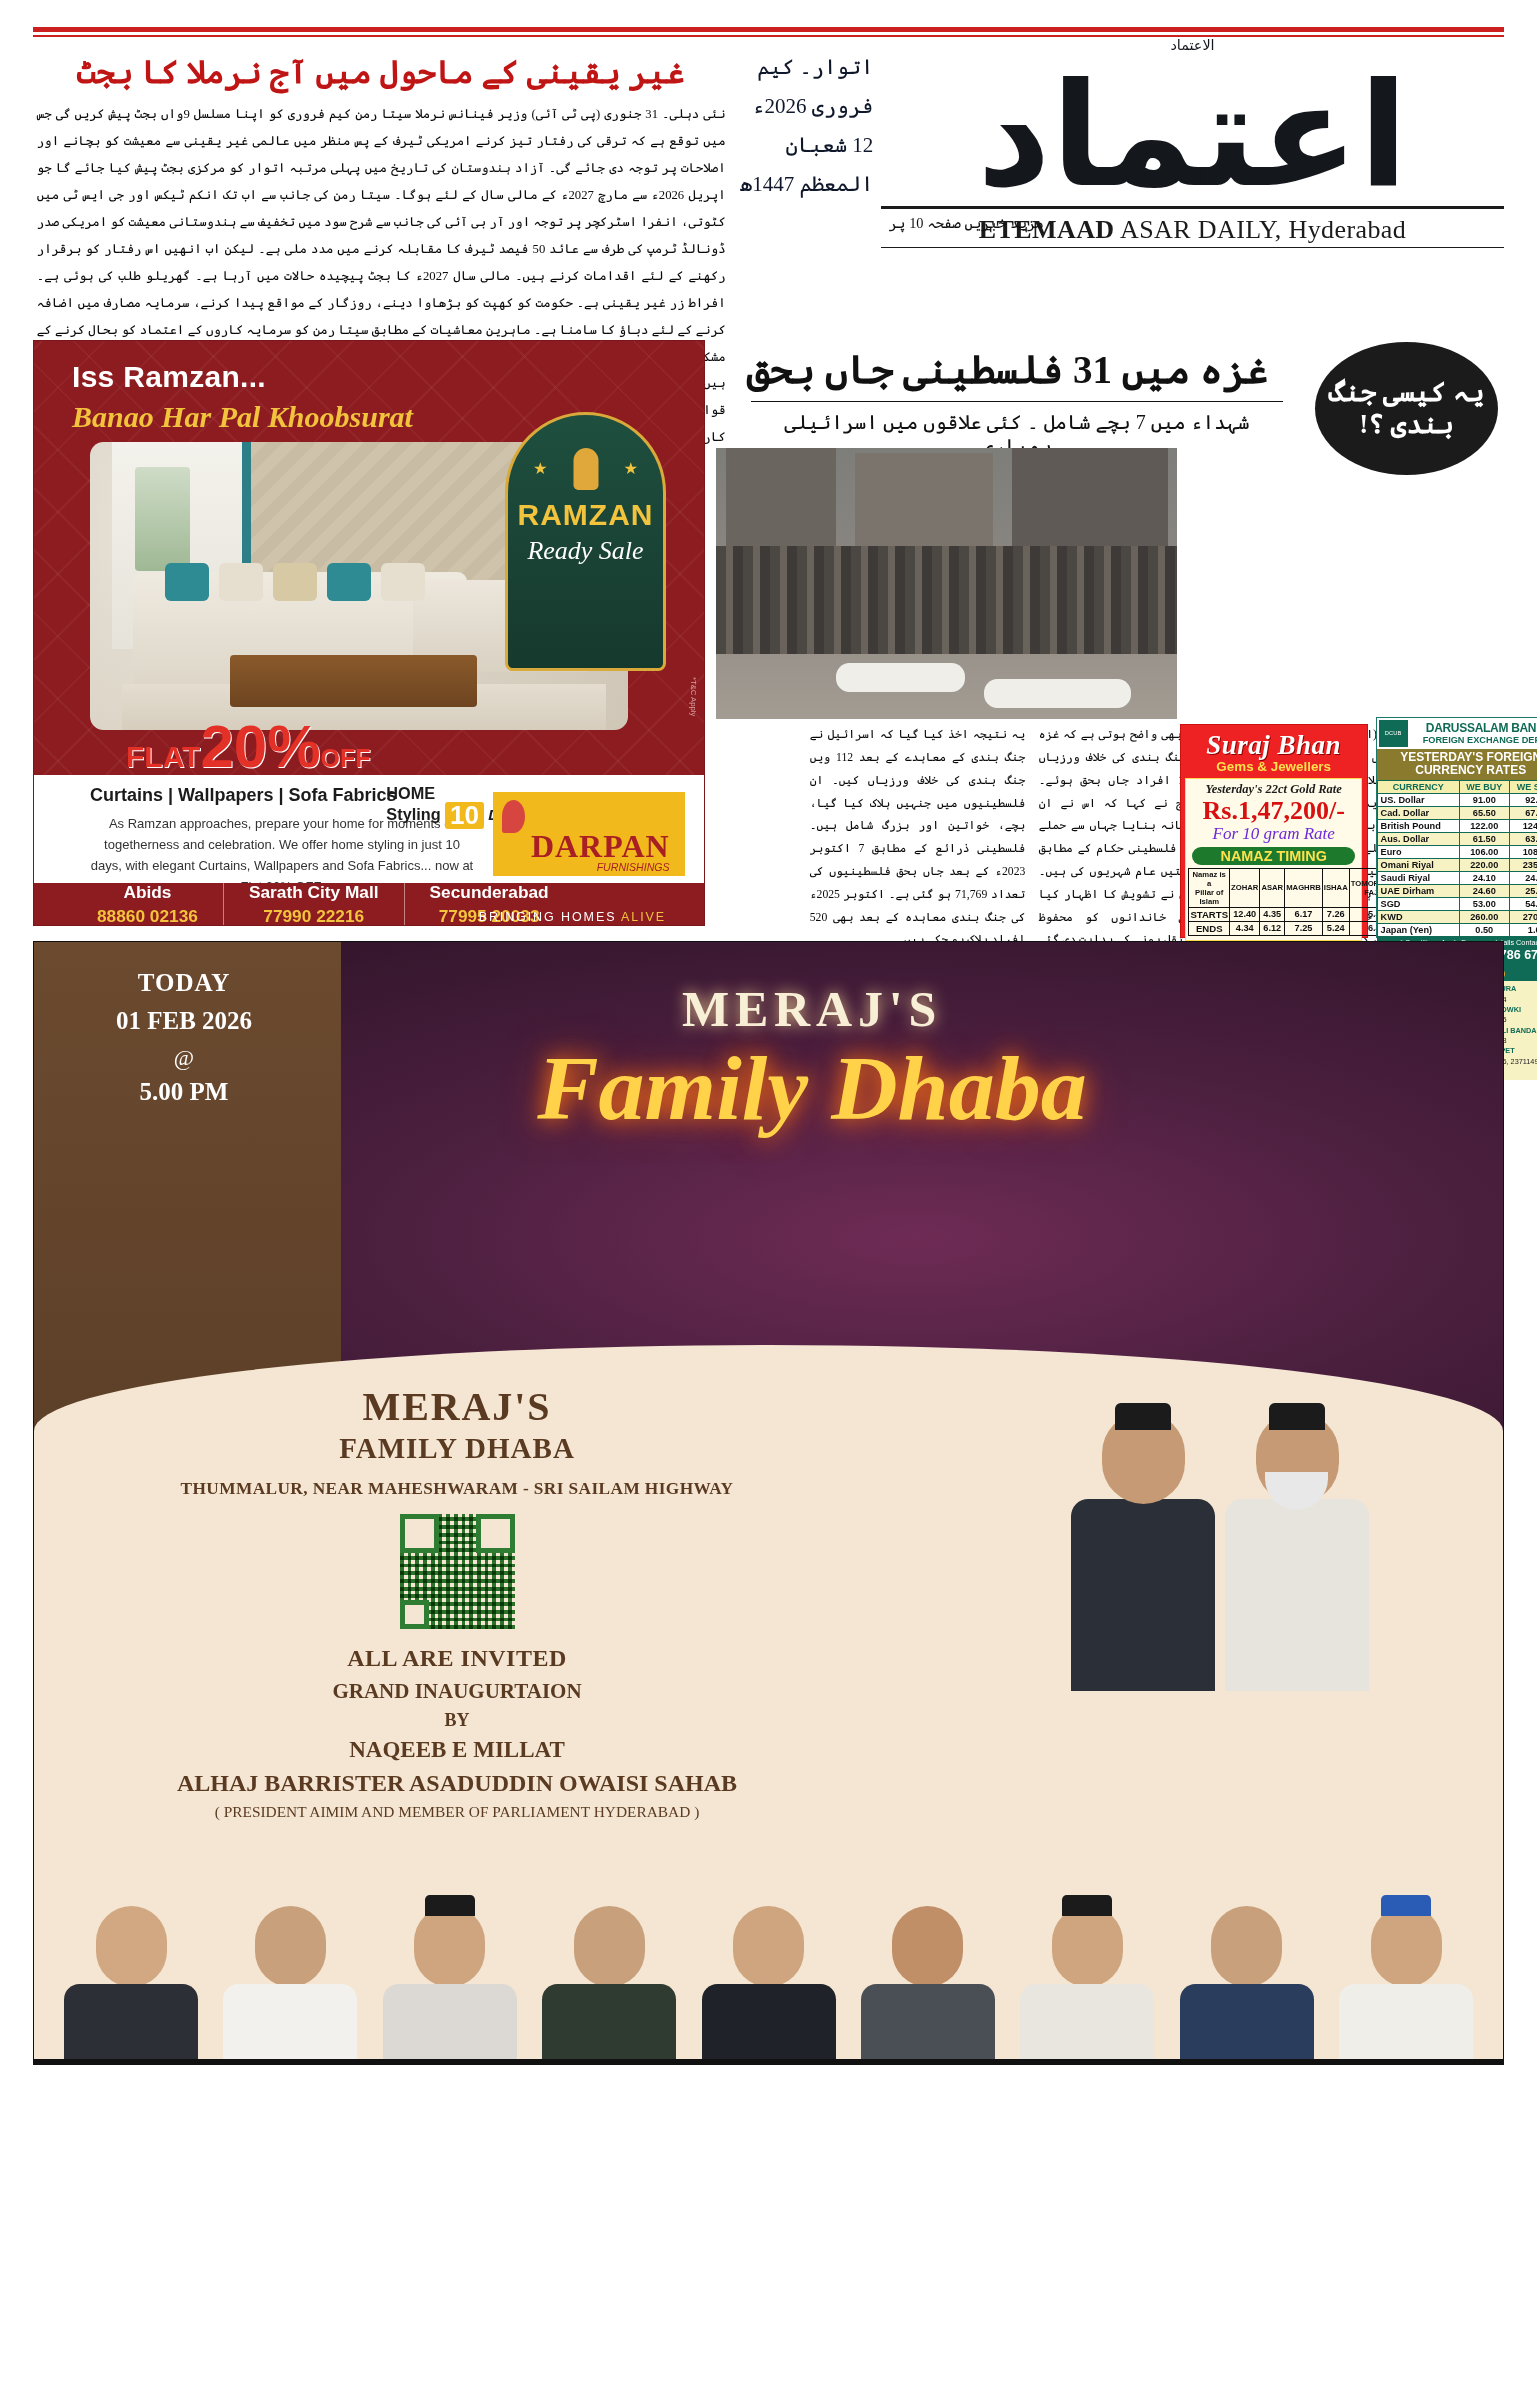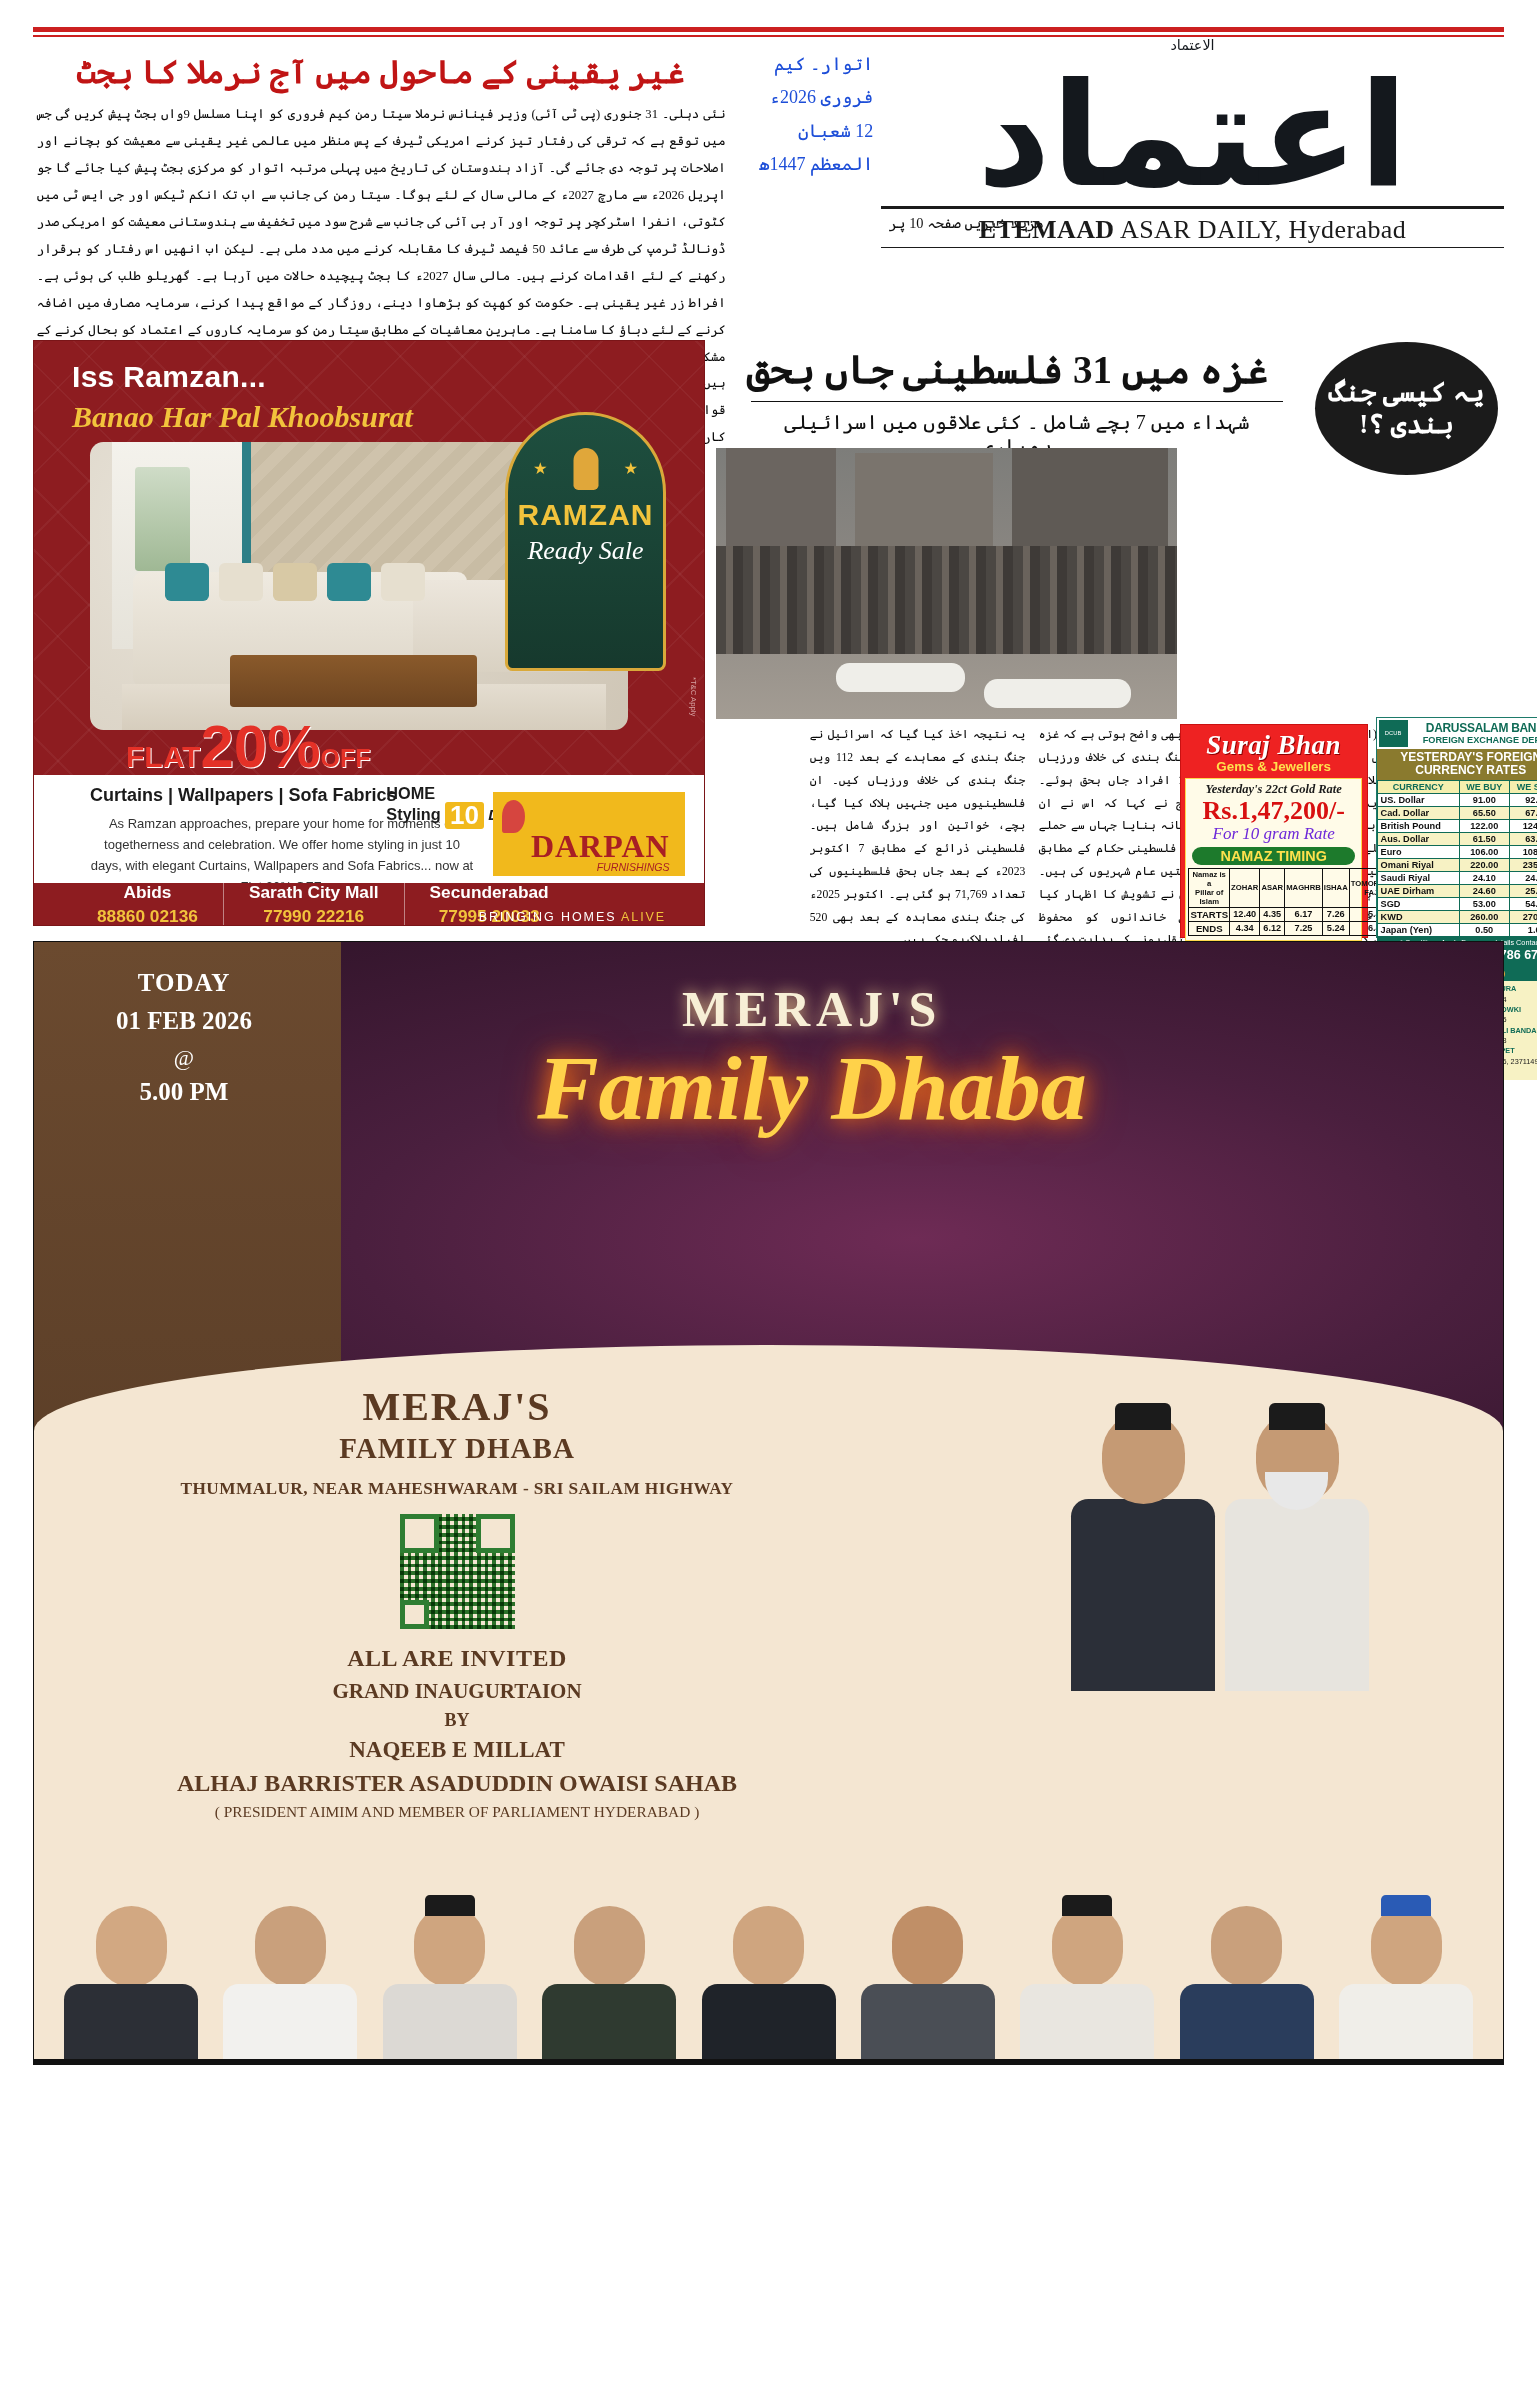--- a/index.html
+++ b/index.html
@@ -14,21 +14,21 @@
   .page { width: 1537px; height: 2402px; position: relative; padding: 0 33px; }
 
   
   .top-rule { height: 4.8px; background: #cc2020; margin-top: 27px; }
   .top-rule-thin { height: 1.9px; background: #cc2020; margin-top: 2.9px; }
 
   
   .masthead-row { display: flex; align-items: flex-start; margin-top: 5.8px; height: 290px; }
   .lead-col { width: 706px; position: relative; padding-right: 9.6px; }
   .date-col { width: 142px; text-align: right; direction: rtl; padding: 5.8px 7.7px 0 0; }
-  .date-line { font-size: 18px; line-height: 1.85; color: #1d4ed8; font-family: "Liberation Serif", serif; }
+  .date-line { font-size: 21px; line-height: 1.85; color: #0f172a; font-family: "Liberation Serif", serif; }
   .logo-col { flex: 1; position: relative; text-align: center; }
 
   .lead-headline {
     direction: rtl; text-align: center;
     font-size: 32px; font-weight: bold; color: #c01515;
     line-height: 1.3; padding: 9.6px 5.8px 5.8px 5.8px;
     font-family: "Liberation Serif", serif;
   }
   .lead-body {
     direction: rtl; text-align: justify;

